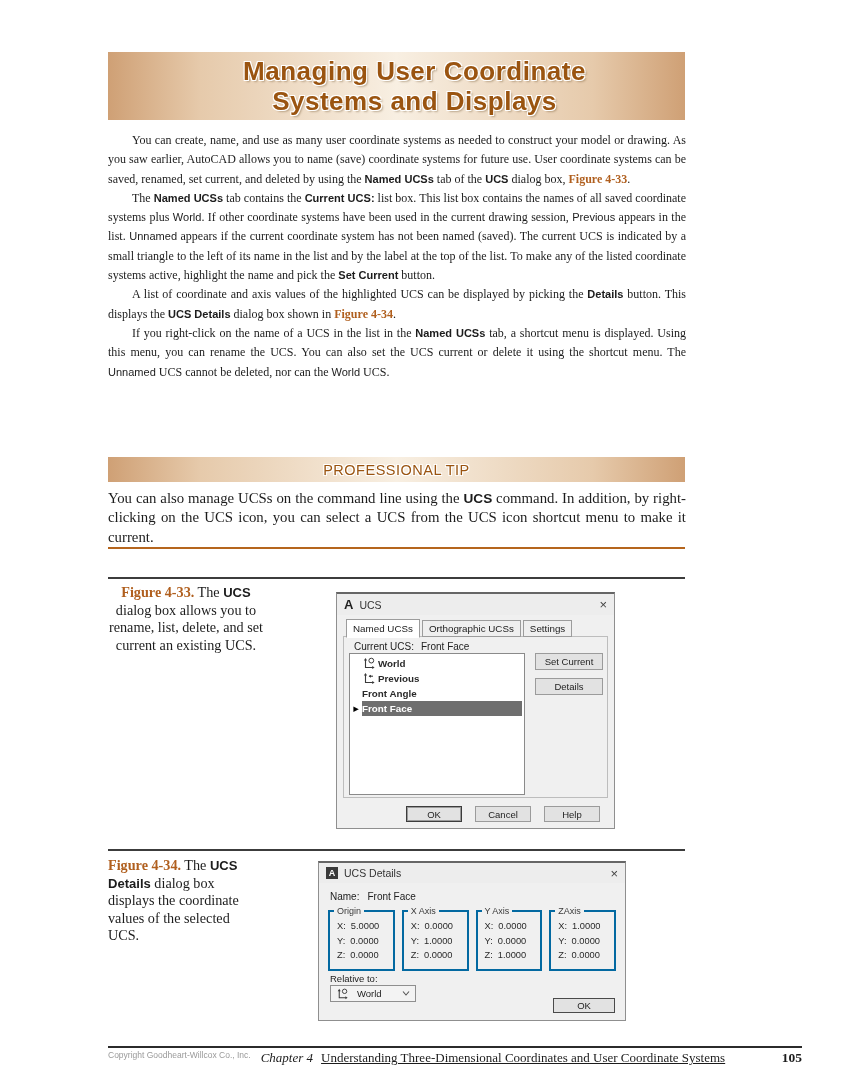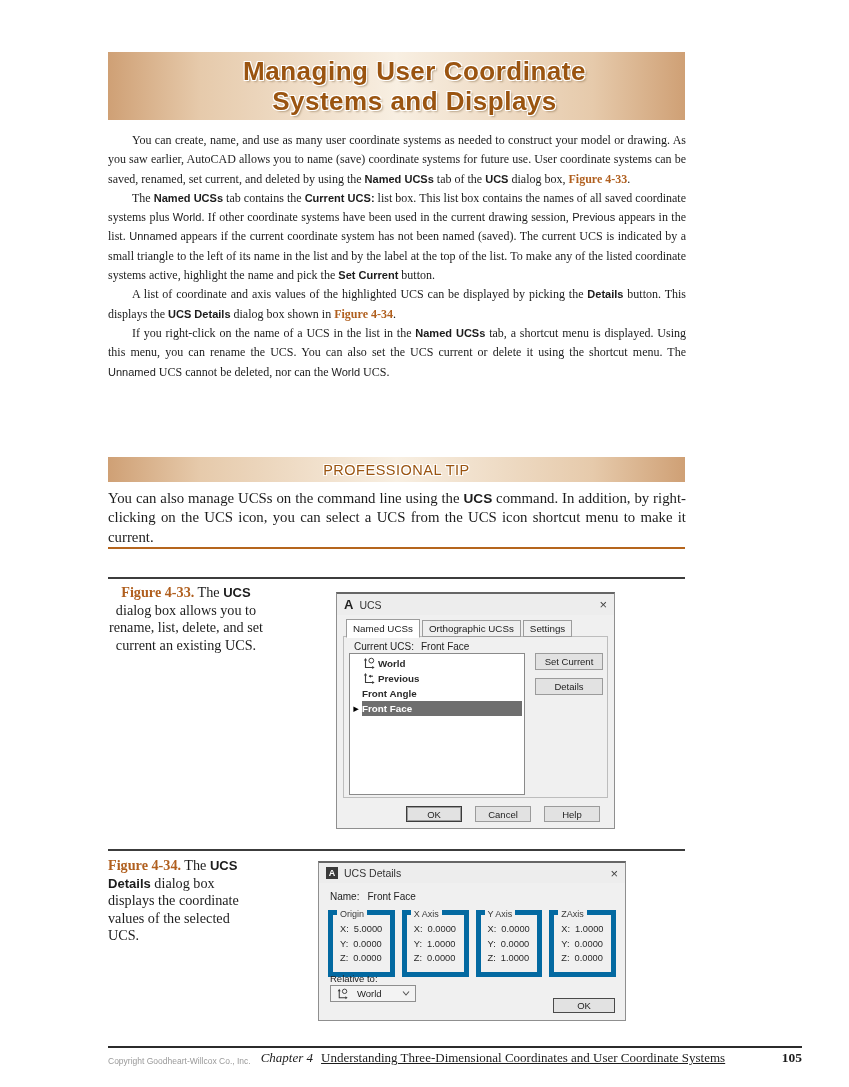--- a/index.html
+++ b/index.html
@@ -75,32 +75,32 @@
     font-family:"Liberation Sans",sans-serif;font-size:9.5px;color:#1e1e1e;box-sizing:border-box;}
   .sidebtn{position:absolute;left:198px;width:68px;height:17px;}
   .sb1{top:59px;} .sb2{top:84px;}
   .botbtns{position:absolute;bottom:6px;right:14px;display:flex;gap:13px;}
   .botbtns .btn{width:56px;height:16px;}
   .btn.focus{border:1px solid #3c3c3c;box-shadow:inset 0 0 0 1px #9a9a9a;}
 
   
   .name-row{position:absolute;top:28px;left:11px;font-size:10px;display:flex;gap:8px;justify-content:space-between;}
   .groups{position:absolute;top:47px;left:9px;right:9px;display:flex;gap:7px;}
-  .group{flex:1;border:5px solid #0369a1;position:relative;height:50px;padding:7px 0 0 7px;box-sizing:content-box;}
+  .group{flex:1;border:2px solid #0369a1;position:relative;height:50px;padding:7px 0 0 7px;box-sizing:content-box;}
   .group-label{position:absolute;top:-6px;left:4px;background:#f0f0f0;padding:0 3px;font-size:9px;color:#3a3a3a;}
   .grow{font-size:9.3px;line-height:14.5px;display:flex;gap:5px;color:#2a2a2a;}
   .rel-label{position:absolute;top:110px;left:11px;font-size:9.5px;}
   .dropdown{position:absolute;top:122px;left:11px;width:86px;height:17px;border:1px solid #8f8f8f;
     background:#f3f3f3;display:flex;align-items:center;padding:0 5px;gap:5px;box-sizing:border-box;font-size:9.5px;}
   .dd-chevron{margin-left:auto;display:flex;}
   .okbtn{position:absolute;bottom:7px;right:10px;width:62px;height:15px;border:1px solid #4a4a4a;}
 
   
   .footer-rule{position:absolute;left:108px;top:1046px;width:694px;height:2px;background:#2b2b2b;}
-  .footer{position:absolute;left:108px;top:1050px;width:694px;display:flex;align-items:flex-end;}
+  .footer{position:absolute;left:108px;top:1050px;width:694px;display:flex;align-items:flex-start;}
   .f-copy{font-family:"Liberation Sans",sans-serif;font-size:8.5px;color:#9a9a9a;}
   .f-chap{font-style:italic;font-size:13px;margin-left:10px;}
   .f-title{font-size:13px;margin-left:8px;text-decoration:underline;}
   .f-page{margin-left:auto;font-weight:bold;font-size:13.5px;}
 </style>
 </head>
 <body>
 
 <div id="page">
 

